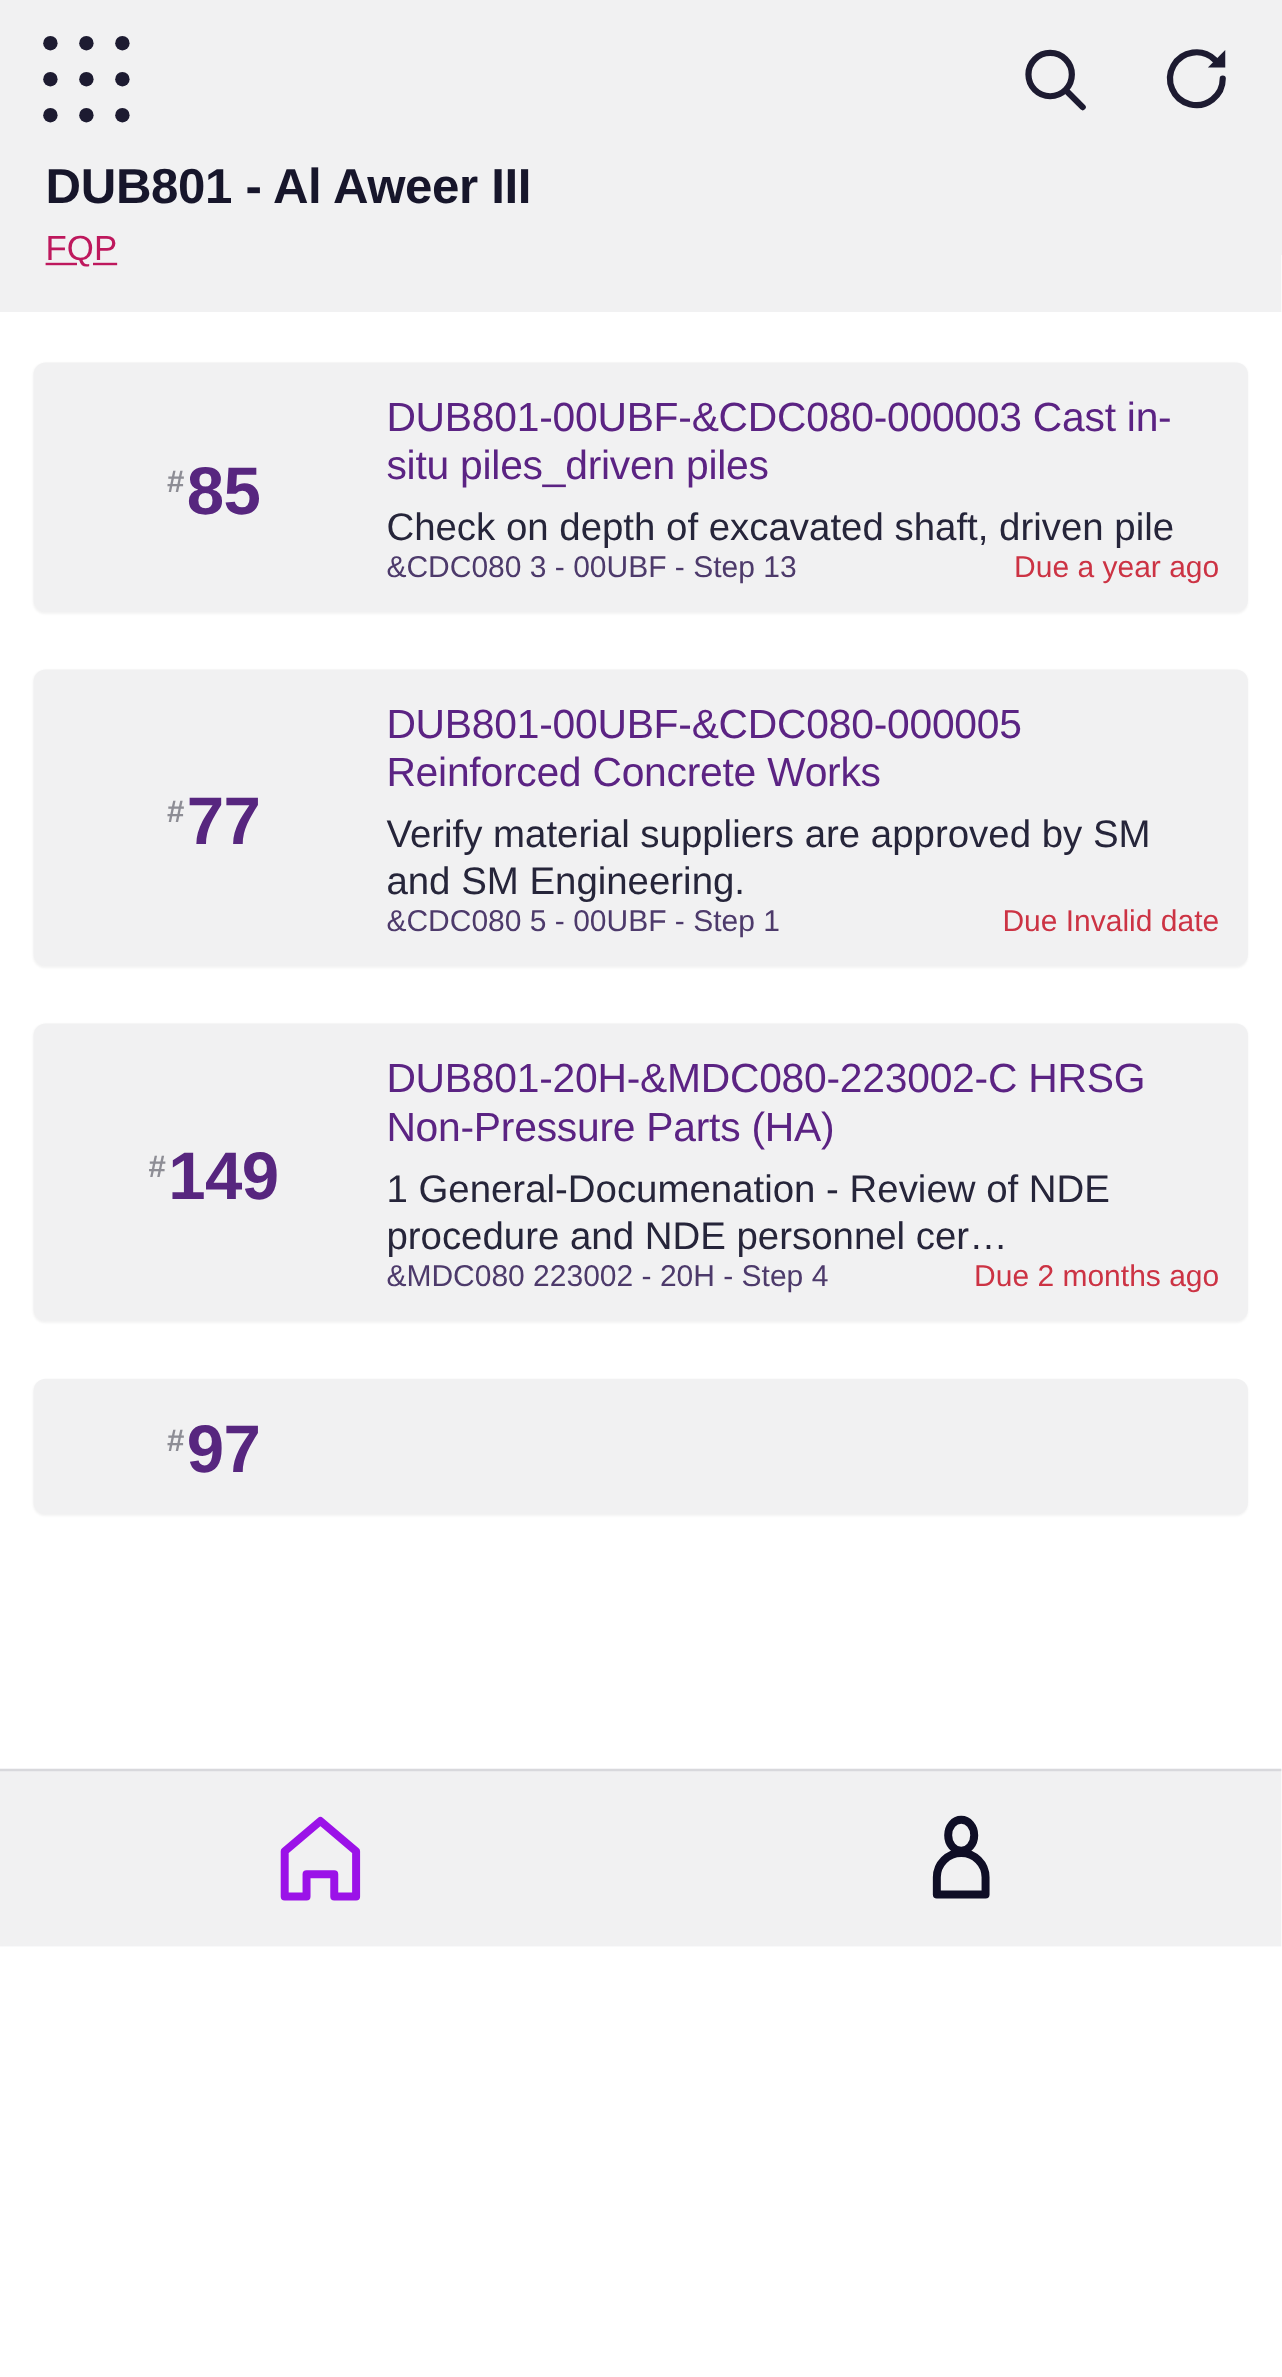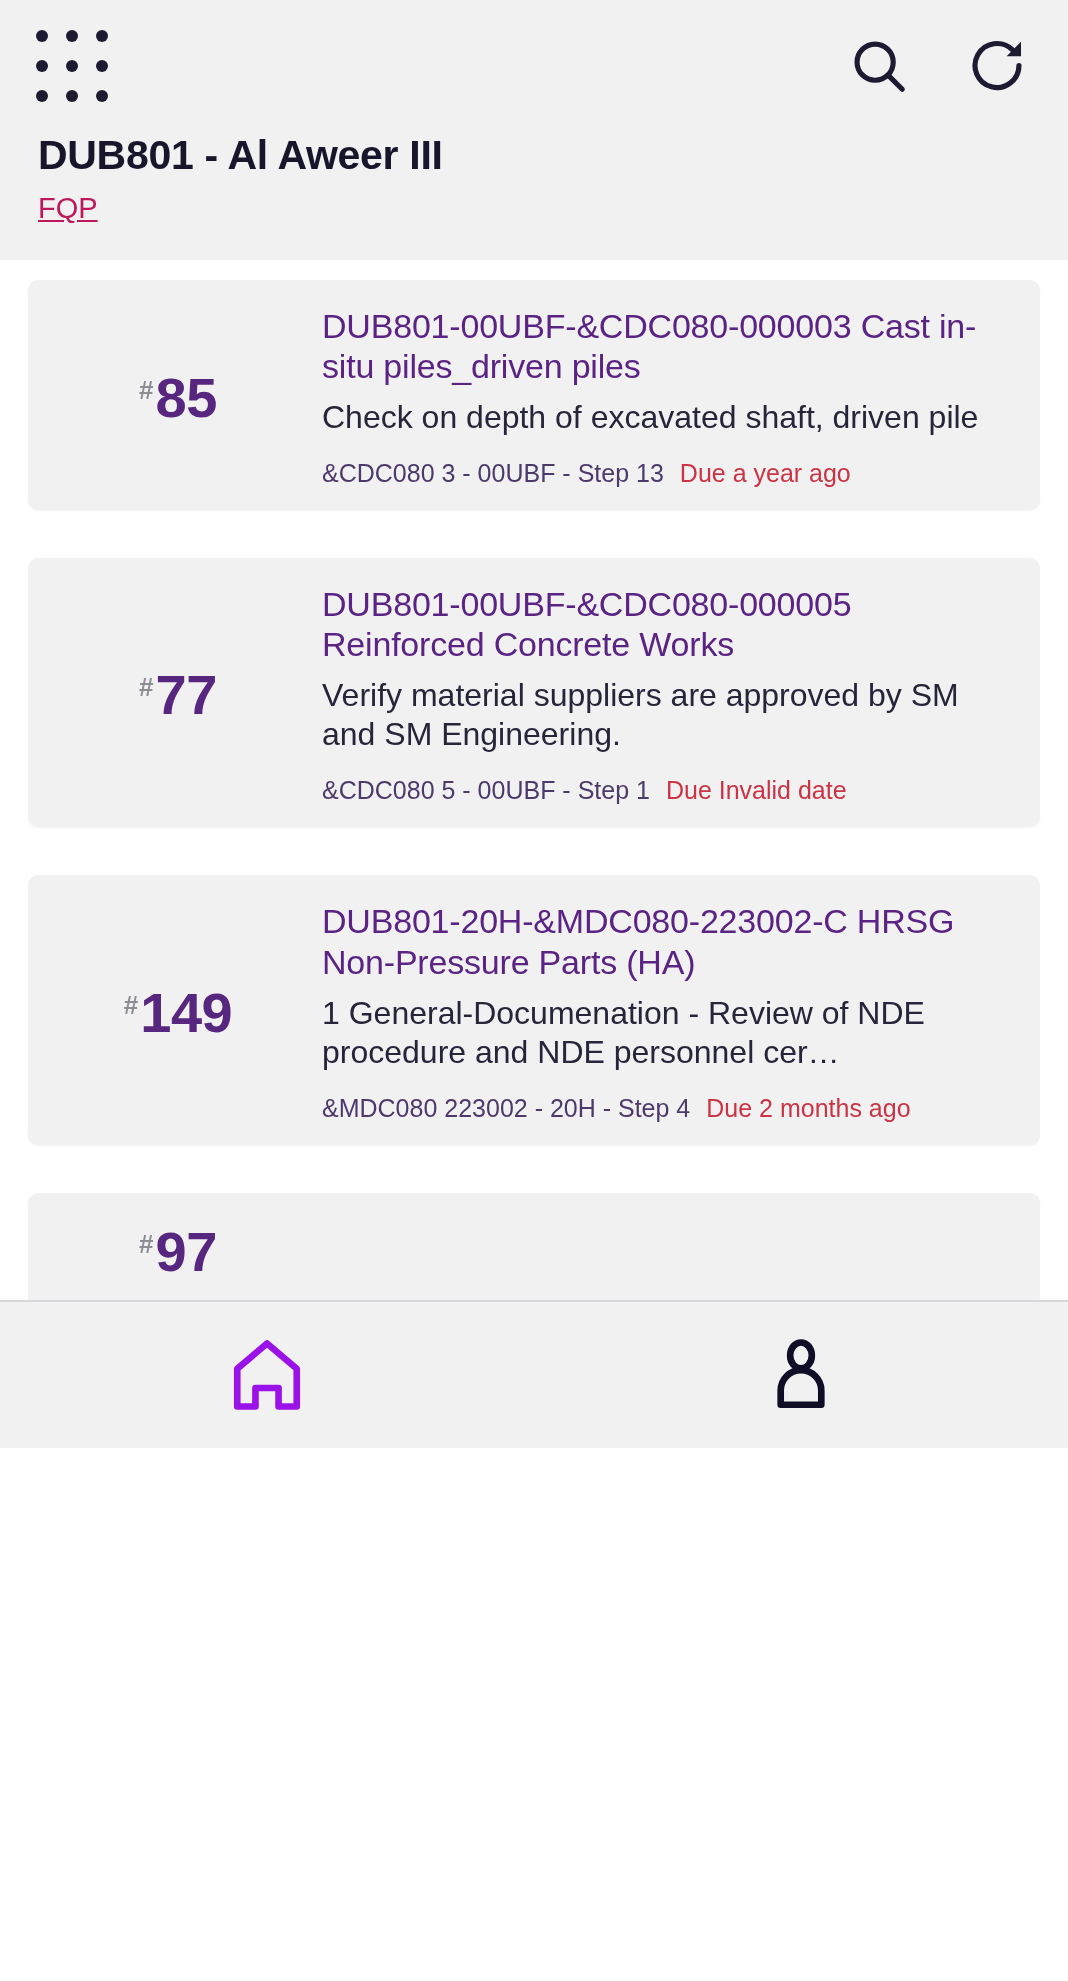--- a/index.html
+++ b/index.html
@@ -4,24 +4,25 @@
 <style>
   * { margin:0; padding:0; box-sizing:border-box; }
   html, body {
     width:1068px; height:1981px;
     background:#ffffff;
     font-family:"Liberation Sans", sans-serif;
     -webkit-font-smoothing:antialiased;
     overflow:hidden;
   }
   #app {
-    width:1068px; height:1448px;
+    width:1068px; height:1622px;
     position:relative;
     display:flex; flex-direction:column;
     background:#ffffff;
+    gap:22px;
   }
 
   
   .header {
     background:#f1f1f2;
     padding:24px 28px 34px 28px;
     flex:0 0 auto;
   }
   .header-bar {
     display:flex; align-items:center; justify-content:space-between;
@@ -115,21 +116,21 @@
   }
   .card-desc {
     font-size:32px;
     color:#26253a;
     line-height:1.22;
     margin-top:12px;
   }
   .card-footer {
     display:flex;
     align-items:baseline;
-    margin-top:22px;
+    justify-content:space-between;
     gap:16px;
   }
   .card-meta {
     font-size:25px;
     color:#4d3a6b;
     white-space:nowrap;
   }
   .card-due {
     font-size:25px;
     color:#cc3344;

